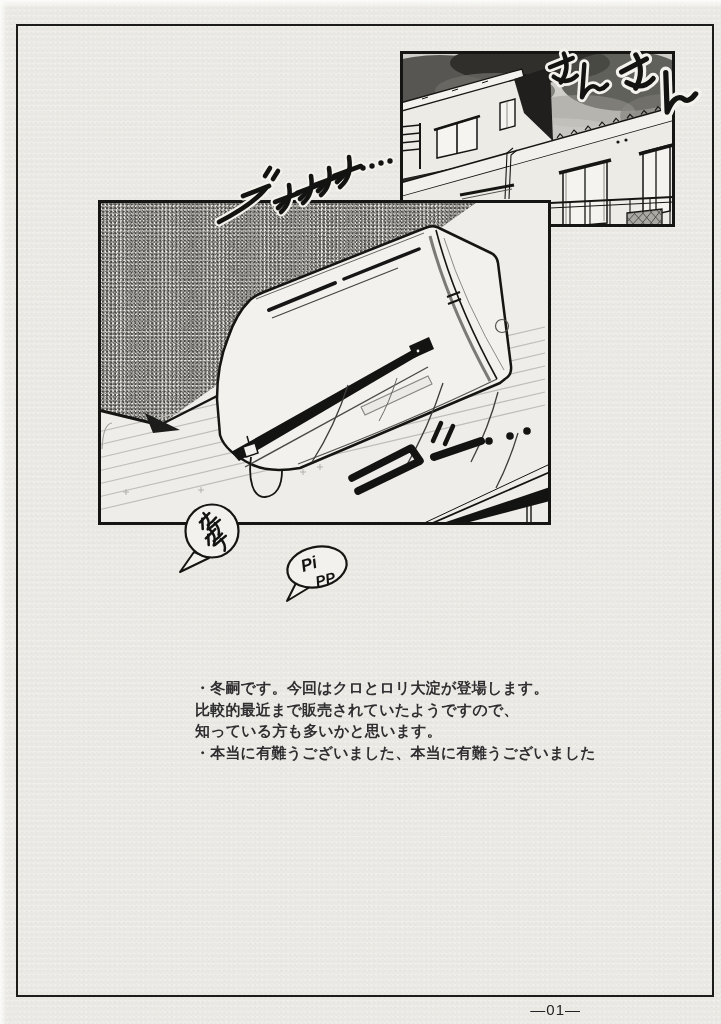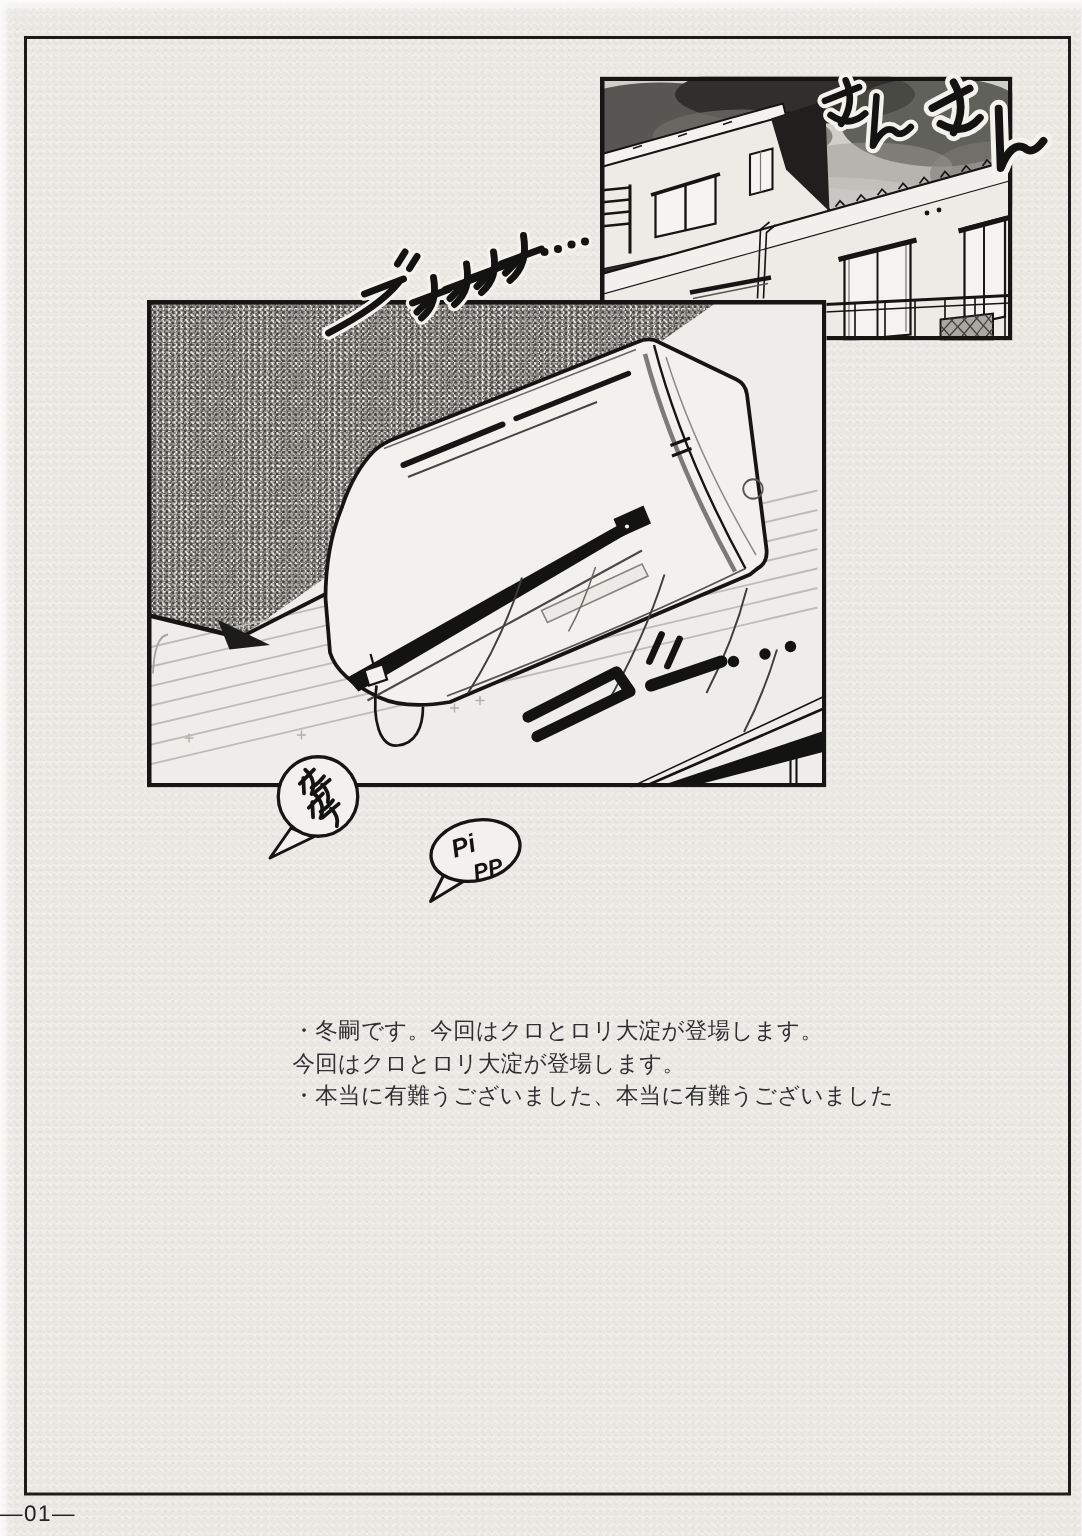--- a/index.html
+++ b/index.html
@@ -35,22 +35,22 @@
   .ink path{stroke:#131312;fill:none;stroke-linecap:round;stroke-linejoin:round;}
   .halo circle{fill:#f3f2ec;stroke:none;}
   .ink circle{fill:#131312;stroke:none;}
   .sfx-whir .halo path{stroke-width:9px;}
   .sfx-whir .ink path{stroke-width:4.6px;}
   .sfx-sun .halo path{stroke-width:10px;}
   .sfx-sun .ink path{stroke-width:4.4px;}
   .bubble-glyph path{stroke:#131312;fill:none;stroke-width:2.5px;stroke-linecap:round;}
   .afterword{position:absolute;left:195px;top:677px;z-index:15;color:#2f2f31;
         font-size:15px;line-height:21.5px;letter-spacing:.2px;}
-  .afterword div{white-space:nowrap;}
-  .pagenum{position:absolute;left:0;top:1001px;width:581px;text-align:left;
+  .afterword div{white-space:nowrap;font-weight:bold;}
+  .pagenum{position:absolute;left:0;top:1001px;width:581px;text-align:right;
         z-index:15;color:#232324;font-size:15px;letter-spacing:1px;}
   .beep-text{font-family:"Liberation Sans",sans-serif;font-weight:bold;font-style:italic;fill:#131312;}
 </style>
 </head>
 <body>
 
 <div class="page">
   <div class="edge-top"></div>
   <div class="edge-left"></div>
   <div class="frame"></div>
@@ -342,18 +342,19 @@
     <g>
       <polygon points="296,583 287,601 310,587" fill="#f2f1ed" stroke="#151514" stroke-width="2" stroke-linejoin="round"></polygon>
       <ellipse cx="317" cy="567" rx="30" ry="20" transform="rotate(-12 317 567)" fill="#f2f1ed" stroke="#151514" stroke-width="2.2"></ellipse>
       <text class="beep-text" font-size="17" transform="translate(303,572) rotate(-18)">Pi</text>
       <text class="beep-text" font-size="15" transform="translate(317,587) rotate(-15)">PP</text>
     </g>
   </svg>
 
   <div class="afterword">
     <div>・冬嗣です。今回はクロとロリ大淀が登場します。</div>
-    <div>今回はクロとロリ大淀が登場します。</div>
+    <div>比較的最近まで販売されていたようですので、</div>
+    <div>知っている方も多いかと思います。</div>
     <div>・本当に有難うございました、本当に有難うございました</div>
   </div>
 
   <div class="pagenum">—01—</div>
 </div>
 
 </body></html>

